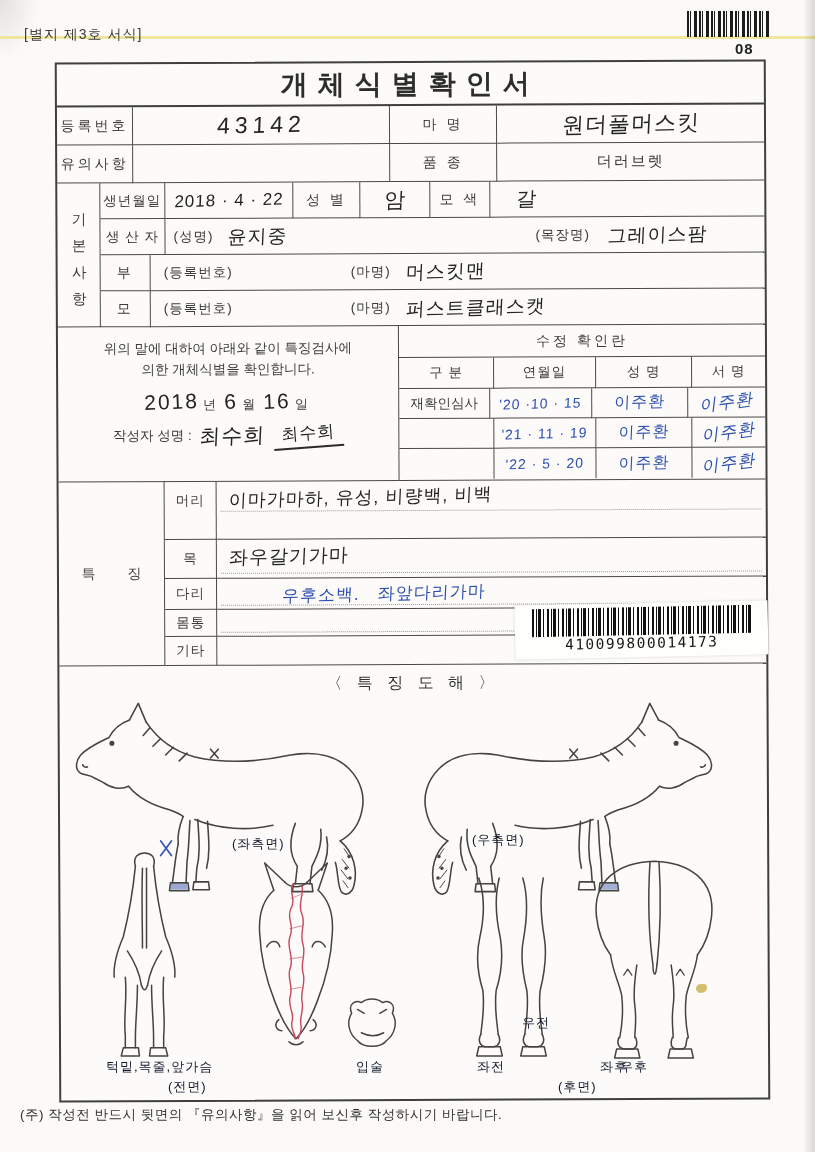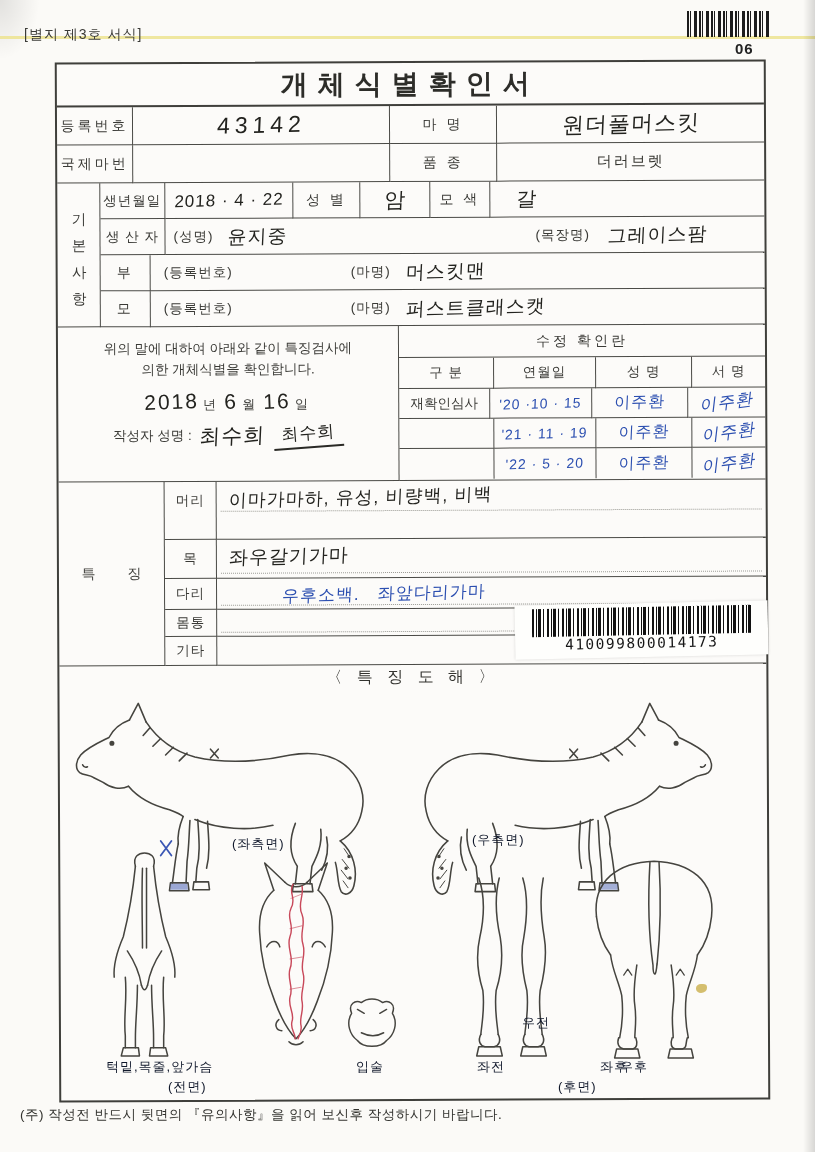--- a/index.html
+++ b/index.html
@@ -79,21 +79,21 @@
   .footer { left:20px; top:1106px; font-size:13.5px; color:#33332f; letter-spacing:.5px; }
 </style>
 </head>
 <body>
 
 <div class="page">
 
   <div class="abs scan-line"></div>
   <div class="abs form-tag">[별지 제3호 서식]</div>
   <div class="abs barcode-top"></div>
-  <div class="abs page-num">06</div>
+  <div class="abs page-num">08</div>
 
   <div class="abs form">
 
     <div class="titlebar">
       <span class="title">개체식별확인서</span>
     </div>
 
     <div class="row" style="top:43px; height:38px;">
       <div class="cell" style="width:76px;">
           <span class="lab">등록번호</span>
@@ -103,21 +103,21 @@
         </div>
       <div class="cell" style="width:107px;">
           <span class="lab">마  명</span>
         </div>
       <div class="cell last" style="flex:1;">
           <span class="hw" style="font-size:22px;">원더풀머스킷</span>
         </div>
     </div>
     <div class="row" style="top:81px; height:38px;">
       <div class="cell" style="width:76px;">
-          <span class="lab">국제마번</span>
+          <span class="lab">유의사항</span>
         </div>
       <div class="cell" style="width:257px;">
           <span class="hw"></span>
         </div>
       <div class="cell" style="width:107px;">
           <span class="lab">품  종</span>
         </div>
       <div class="cell last" style="flex:1;">
           <span class="print">더러브렛</span>
         </div>
@@ -312,21 +312,21 @@
               <span class="lab-s">기타</span>
             </div>
           <div class="cell last" style="flex:1; border-bottom:1.5px solid #4a4a46; justify-content:flex-start;">
             <span class="hw char-val"></span>
           </div>
         </div>
       </div>
     </div>
 
     <div class="row" style="top:602px; height:438px; align-items:flex-start; justify-content:center;">
-      <span class="diag-title" style="margin-top:2px;">〈 특 징 도 해 〉</span>
+      <span class="diag-title" style="margin-top:8px;">〈 특 징 도 해 〉</span>
     </div>
   </div>
 
   <div class="abs sticker">
     <div class="bars"></div>
     <div class="code">410099800014173</div>
   </div>
 
   <svg class="art" style="left:68px; top:698px;" width="322" height="198" viewBox="0 0 330 202" fill="none" stroke="#45443f" stroke-width="1.6" stroke-linecap="round" stroke-linejoin="round">
     <path d="M63,22 L72,5 L80,24"></path>

